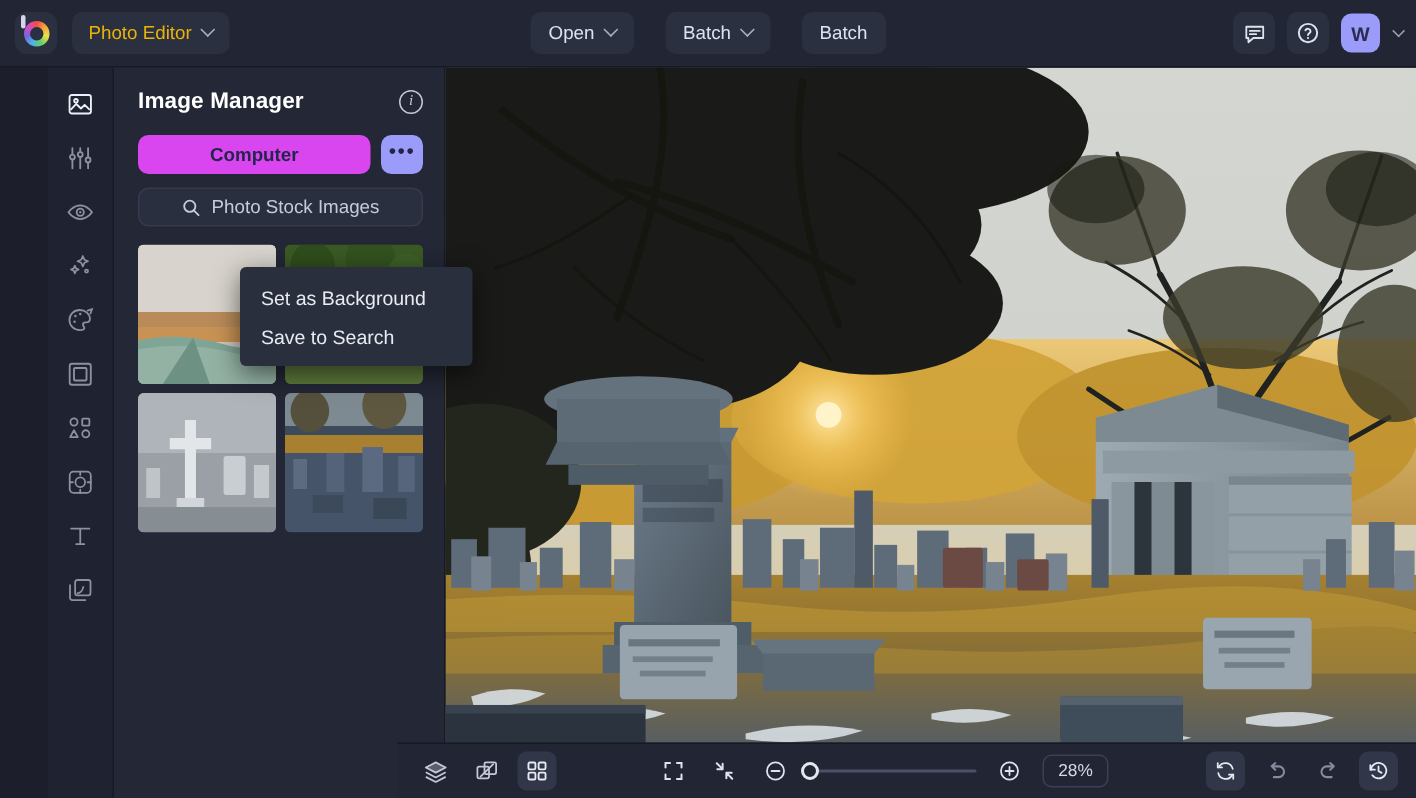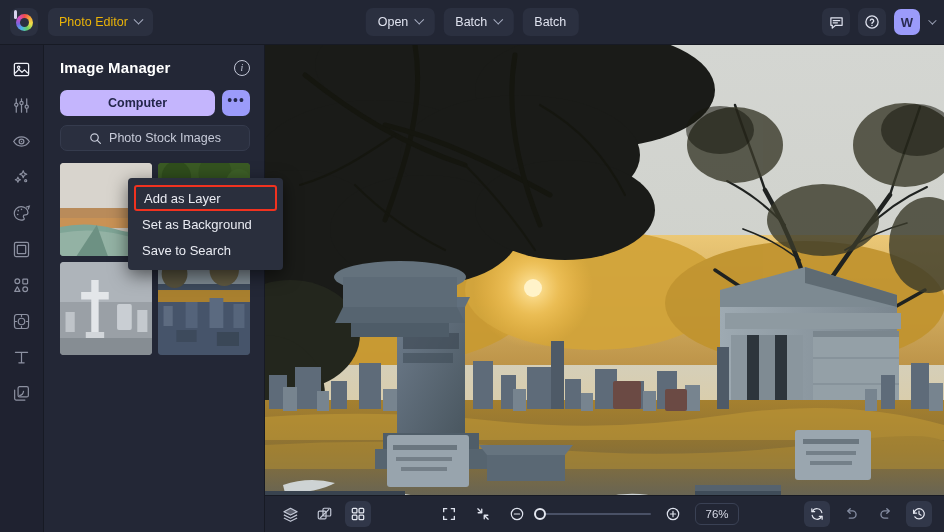--- a/index.html
+++ b/index.html
@@ -41,21 +41,21 @@
   }
   .mode-btn {
     height: 28px; border-radius: 7px; background: #2b3040;
     color: #eab308; font-size: 12.5px;
     display: flex; align-items: center; gap: 7px;
     padding: 0 11px; cursor: pointer; border: none;
     font-family: "Liberation Sans", sans-serif;
   }
   .center-group {
     position: absolute; left: 50%; transform: translateX(-50%);
-    display: flex; align-items: center; gap: 9px;
+    display: flex; align-items: center; gap: 21px;
   }
   .tbtn {
     height: 28px; border-radius: 7px; background: #2b3040;
     color: #dfe2ee; font-size: 12.5px;
     display: flex; align-items: center; gap: 7px;
     padding: 0 12px; cursor: pointer; border: none;
     font-family: "Liberation Sans", sans-serif;
   }
   .chev { width: 7px; height: 7px; border-right: 1.4px solid #aab0c4; border-bottom: 1.4px solid #aab0c4;
           transform: rotate(45deg) translate(-2px,-2px); display: inline-block; }
@@ -68,21 +68,21 @@
   }
   .avatar {
     width: 26px; height: 26px; border-radius: 7px; background: #9b9bfa;
     color: #2a2c52; font-size: 13px; font-weight: bold;
     display: flex; align-items: center; justify-content: center; cursor: pointer;
   }
   .chev-sm { width: 6px; height: 6px; border-right: 1.4px solid #9aa0b4; border-bottom: 1.4px solid #9aa0b4;
              transform: rotate(45deg) translateY(-2px); cursor: pointer; }
 
   
-  .body-row { flex: 1; display: flex; min-height: 0; }
+  .body-row { flex: 1; display: flex; min-height: 0; padding-left: 32px; }
 
   
   .rail {
     width: 44px; flex: 0 0 44px; background: #1f2230;
     display: flex; flex-direction: column; align-items: center;
     padding-top: 12px; gap: 12px;
     border-right: 1px solid #171a24;
   }
   .rail-item {
     width: 30px; height: 24px; display: flex; align-items: center; justify-content: center;
@@ -98,21 +98,21 @@
   }
   .panel-head { display: flex; align-items: center; justify-content: space-between; margin-bottom: 14px; }
   .panel-title { color: #fff; font-size: 15px; font-weight: 600; letter-spacing: .1px; }
   .info-i {
     width: 16px; height: 16px; border-radius: 50%; border: 1.3px solid #c3c8d8;
     color: #c3c8d8; font-size: 10px; font-style: italic; font-family: "Liberation Serif", serif;
     display: flex; align-items: center; justify-content: center; cursor: pointer;
   }
   .src-row { display: flex; gap: 7px; margin-bottom: 9px; }
   .btn-primary {
-    flex: 1; height: 26px; border-radius: 7px; background: #c4b5fd;
+    flex: 1; height: 26px; border-radius: 7px; background: #d946ef;
     color: #23264a; font-size: 12.5px; font-weight: 600;
     display: flex; align-items: center; justify-content: center; cursor: pointer; border: none;
     font-family: "Liberation Sans", sans-serif;
   }
   .btn-dots {
     width: 28px; height: 26px; border-radius: 7px; background: #9b9bfa;
     color: #23264a; font-size: 14px; letter-spacing: 1px;
     display: flex; align-items: center; justify-content: center; cursor: pointer;
     padding-bottom: 7px;
   }
@@ -363,23 +363,20 @@
             <rect x="30" y="40" width="13" height="26" fill="#54637a"></rect>
             <rect x="56" y="36" width="15" height="30" fill="#5b6a80"></rect>
             <rect x="82" y="42" width="12" height="24" fill="#56657b"></rect>
             <rect x="20" y="68" width="22" height="12" fill="#3d4a5c"></rect>
             <rect x="64" y="70" width="24" height="14" fill="#3a4757"></rect>
           </svg>
         </div>
       </div>
 
       <div class="ctx">
-        <div class="ctx-item hl">
-          <span>Add as Layer</span>
-        </div>
         <div class="ctx-item">
           <span>Set as Background</span>
         </div>
         <div class="ctx-item">
           <span>Save to Search</span>
         </div>
       </div>
     </div>
 
     <div class="canvas-wrap">
@@ -642,21 +639,21 @@
       </div>
       <div class="track">
         <div class="knob"></div>
       </div>
       <div class="bbtn">
         <svg width="16" height="16" viewBox="0 0 18 18" fill="none" stroke="#dfe3ee" stroke-width="1.35">
           <circle cx="9" cy="9" r="6.4"></circle>
             <path d="M6 9h6M9 6v6" stroke-linecap="round"></path>
         </svg>
       </div>
-      <div class="pct">76%</div>
+      <div class="pct">28%</div>
     </div>
 
     <div class="bspacer"></div>
 
     <div class="bbtn on">
       <svg width="16" height="16" viewBox="0 0 18 18" fill="none" stroke="#e6e9f2" stroke-width="1.35" stroke-linecap="round">
         <path d="M14.4 7.4A5.6 5.6 0 003.9 6.2"></path>
           <path d="M3.6 10.6a5.6 5.6 0 0010.5 1.2"></path>
         <path d="M3.2 3.1v3.2h3.2M14.8 14.9v-3.2h-3.2"></path>
       </svg>

